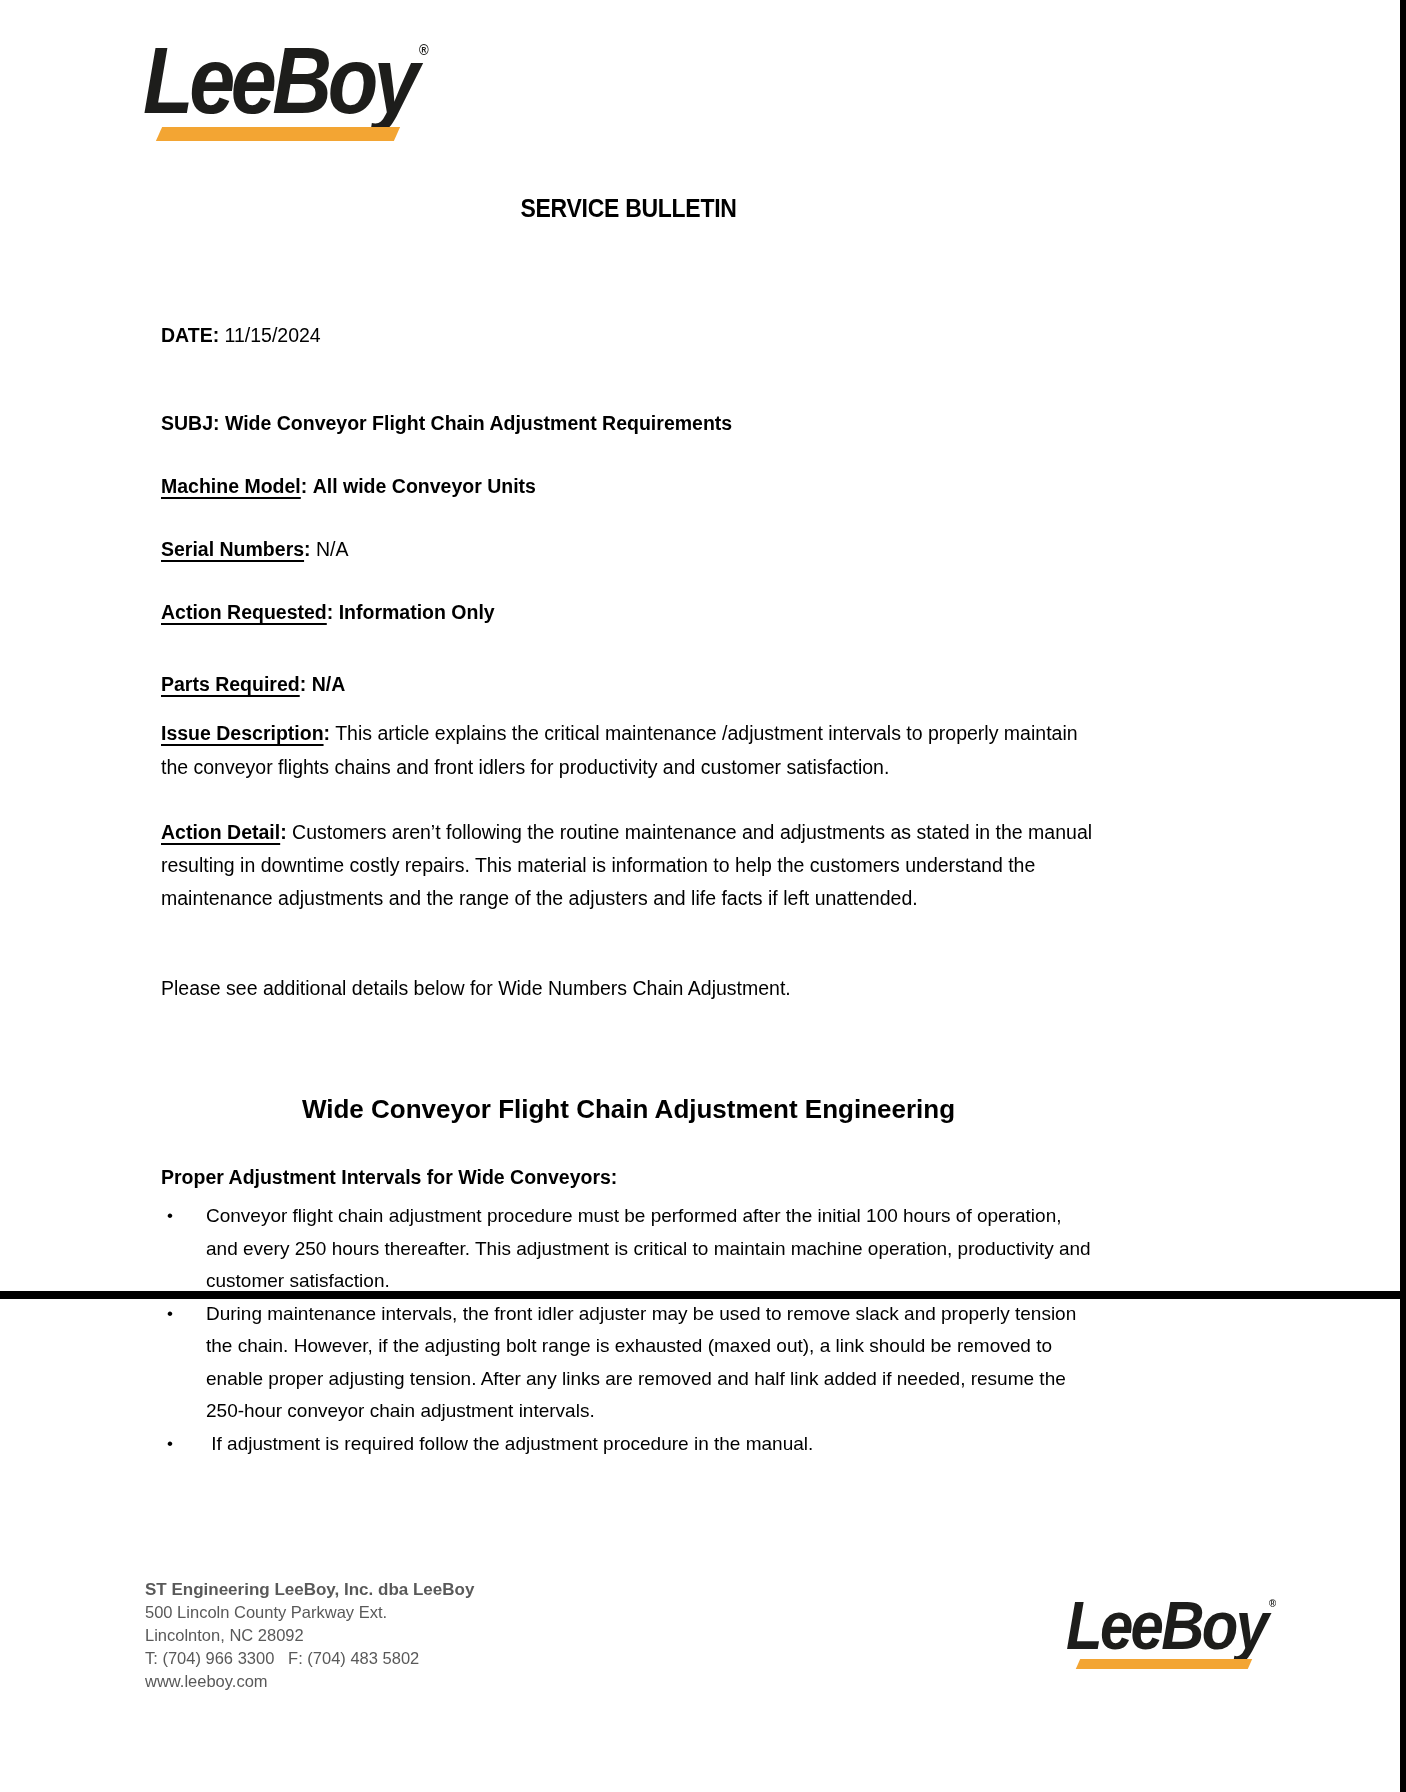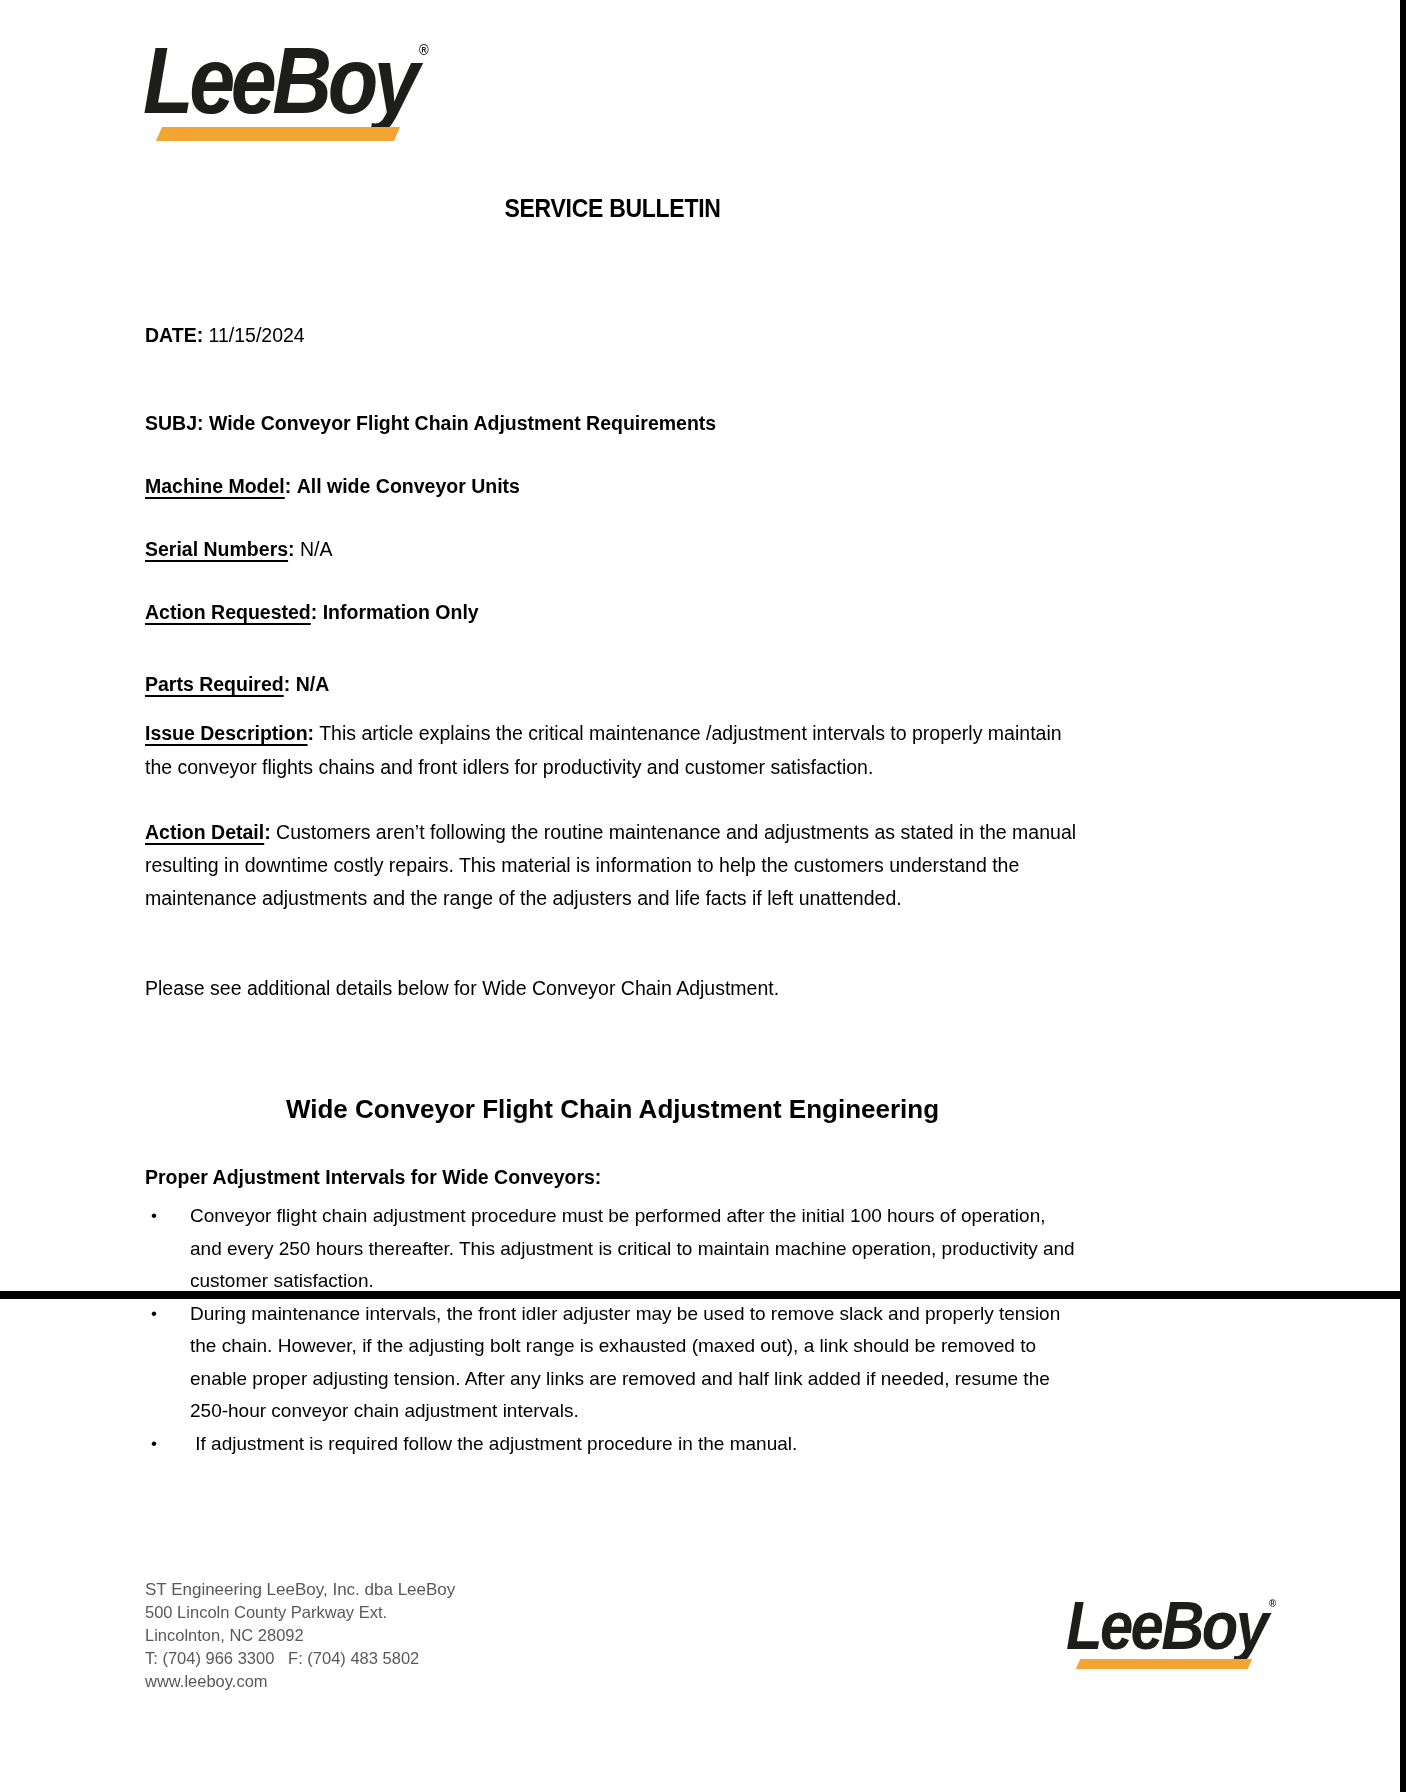--- a/index.html
+++ b/index.html
@@ -55,21 +55,21 @@
     font-size: 68px; letter-spacing: -3px;
   }
   .logo-footer .logo-reg { font-size: 11px; vertical-align: 42px; margin-left: 3px; }
   .logo-footer .logo-bar { width: 172px; height: 10px; margin-left: 12px; margin-top: 2px; }
 
   
   .content {
     position: absolute; left: 145px; top: 0;
     width: 935px; height: 1792px;
   }
-  .abs { position: absolute; left: 0; width: 100%; }
+  .abs { position: absolute; left: 16px; width: 100%; }
 
   .doc-title {
     top: 194px; text-align: center;
     font-size: 25px; font-weight: bold;
   }
   .doc-title > span { display: inline-block; transform: scaleX(0.92); letter-spacing: -0.3px; }
 
   .line { font-size: 19.5px; line-height: 26px; }
   .b { font-weight: bold; }
   .u {
@@ -106,21 +106,21 @@
     font-size: 17px;
   }
   .bullet-text { flex: 1; white-space: pre-wrap; }
 
   
   .footer-info {
     position: absolute; left: 145px; top: 1578px;
     color: #595959;
     font-size: 16.5px; line-height: 23px;
   }
-  .footer-company { font-weight: normal; font-size: 17px; }
+  .footer-company { font-weight: bold; font-size: 17px; }
   .footer-phones { white-space: pre-wrap; }
 </style>
 </head>
 <body>
 
 <div class="page">
 
   <div class="logo logo-top">
     <div class="logo-text"><span>LeeBoy</span><span class="logo-reg">®</span></div>
     <div class="logo-bar"></div>
@@ -139,21 +139,21 @@
     <p class="abs line field-sn"><span class="b u">Serial Numbers</span><span class="b">:</span> <span>N/A</span></p>
 
     <p class="abs line field-ar"><span class="b u">Action Requested</span><span class="b">:</span> <span class="b">Information Only</span></p>
 
     <p class="abs line field-pr"><span class="b u">Parts Required</span><span class="b">:</span> <span class="b">N/A</span></p>
 
     <p class="abs para issue-para"><span class="b u">Issue Description</span><span class="b">:</span> <span>This article explains the critical maintenance /adjustment intervals to properly maintain the conveyor flights chains and front idlers for productivity and customer satisfaction.</span></p>
 
     <p class="abs para action-para"><span class="b u">Action Detail</span><span class="b">:</span> <span>Customers aren’t following the routine maintenance and adjustments as stated in the manual resulting in downtime costly repairs. This material is information to help the customers understand the maintenance adjustments and the range of the adjusters and life facts if left unattended.</span></p>
 
-    <p class="abs para note-para">Please see additional details below for Wide Conveyor Chain Adjustment.</p>
+    <p class="abs para note-para">Please see additional details below for Wide Numbers Chain Adjustment.</p>
 
     <div class="abs sec-heading">Wide Conveyor Flight Chain Adjustment Engineering</div>
 
     <div class="abs sec-subheading">Proper Adjustment Intervals for Wide Conveyors:</div>
 
     <div class="abs bullets">
       <div class="bullet-row">
         <span class="bullet-mark">•</span>
         <span class="bullet-text">Conveyor flight chain adjustment procedure must be performed after the initial 100 hours of operation, and every 250 hours thereafter. This adjustment is critical to maintain machine operation, productivity and customer satisfaction.</span>
       </div>

